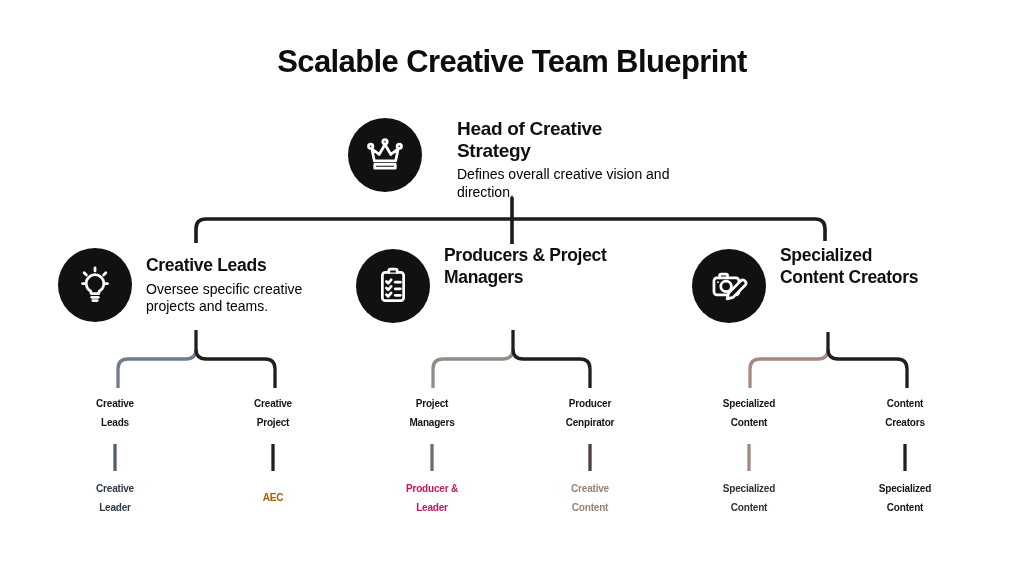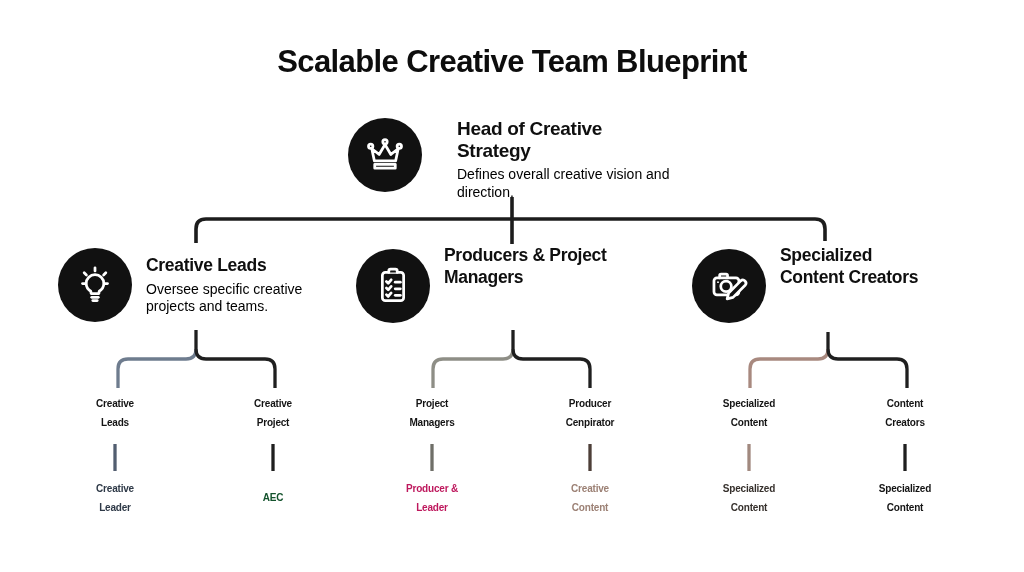--- a/index.html
+++ b/index.html
@@ -140,21 +140,21 @@
 Managers</div>
   <div class="sub-label" style="left:515px;top:394px;">Producer
 Cenpirator</div>
   <div class="sub-label" style="left:674px;top:394px;">Specialized
 Content</div>
   <div class="sub-label" style="left:830px;top:394px;">Content
 Creators</div>
 
   <div class="sub-label" style="left: 40px; top: 479px; color: rgb(46, 57, 71);">Creative
 Leader</div>
-  <div class="sub-label" style="left: 198px; top: 479px; color: #14532d;">AEC</div>
+  <div class="sub-label" style="left: 198px; top: 479px; color: #a16207;">AEC</div>
   <div class="sub-label" style="left: 357px; top: 479px; color: #be185d;">Producer &amp;
 Leader</div>
   <div class="sub-label" style="left: 515px; top: 479px; color: rgb(156, 129, 117);">Creative
 Content</div>
   <div class="sub-label" style="left: 674px; top: 479px; color: rgb(54, 48, 44);">Specialized
 Content</div>
   <div class="sub-label" style="left: 830px; top: 479px; color: rgb(20, 20, 20);">Specialized
 Content</div>
 
 </div>

